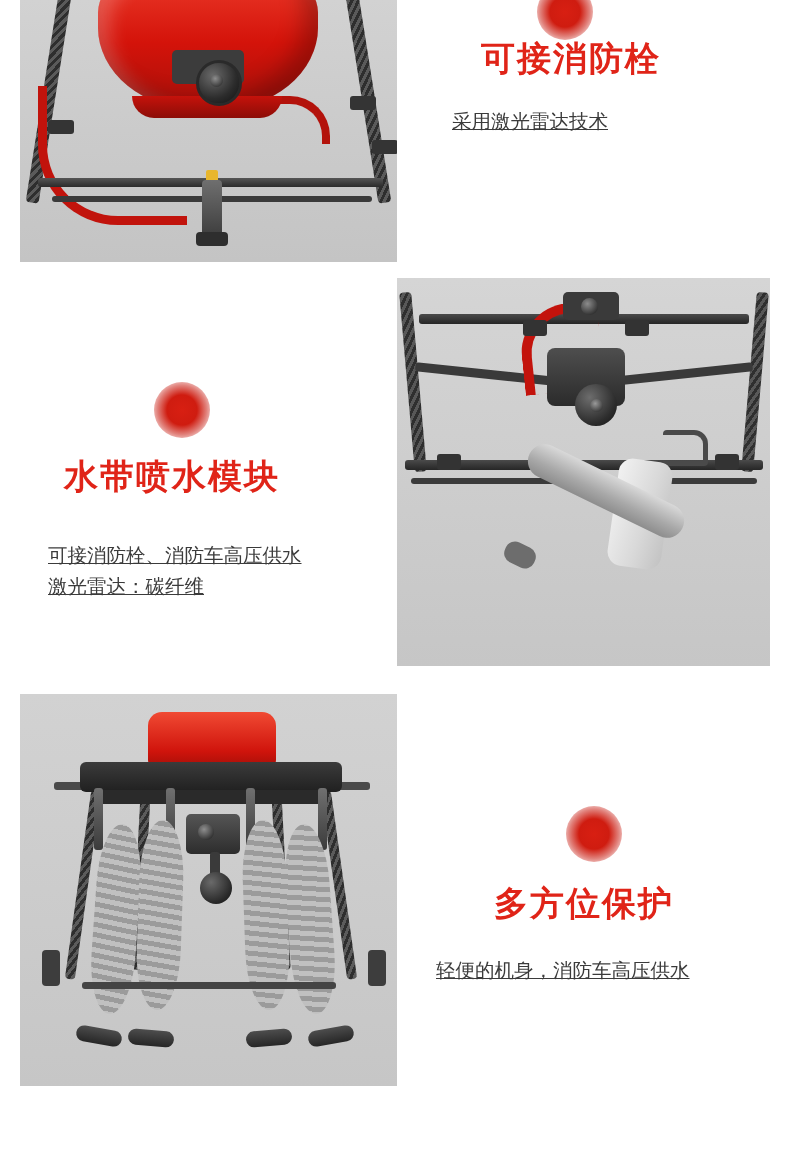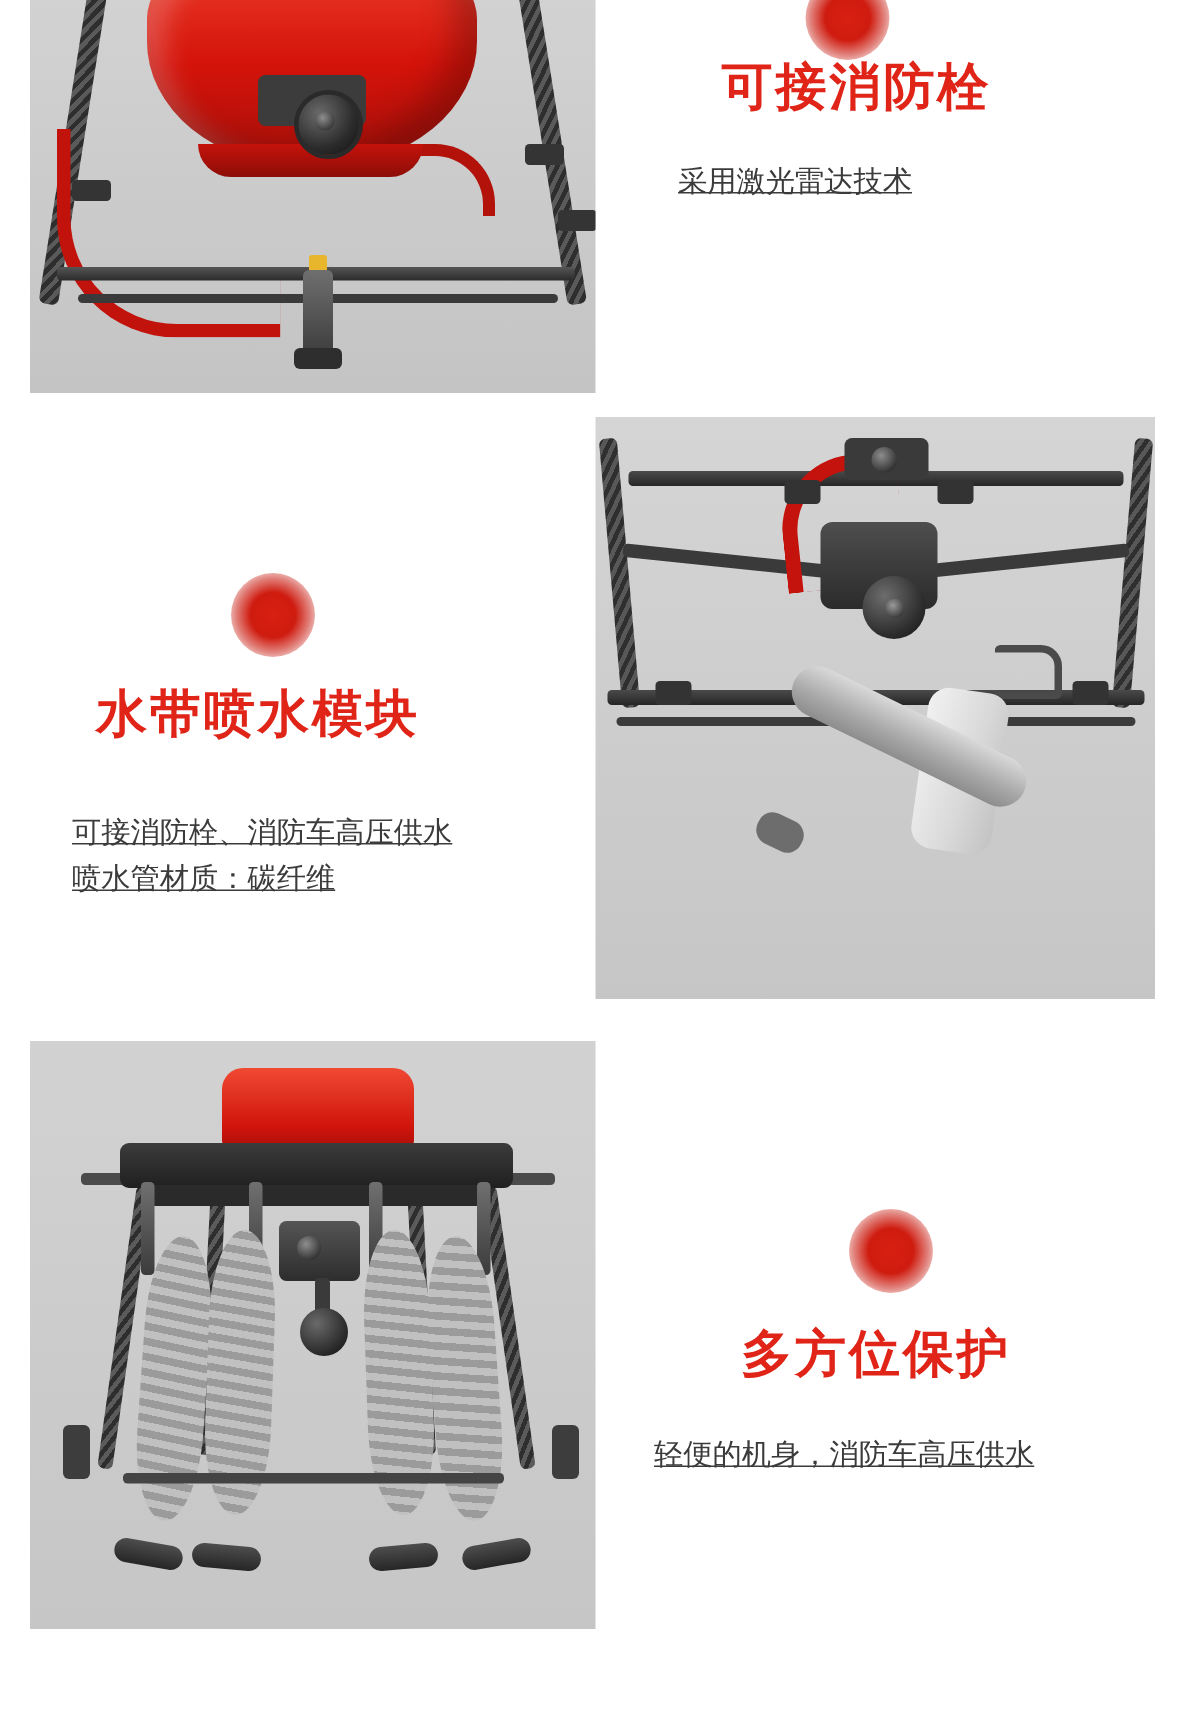--- a/index.html
+++ b/index.html
@@ -529,21 +529,21 @@
       <div class="tube"></div>
       <div class="tube-tip"></div>
     </div>
 
     <div class="dot" id="dot-hose"></div>
 
     <div class="title text-block" id="title-hose">水带喷水模块</div>
 
     <div class="body-text text-block" id="text-hose">
       <div>可接消防栓、消防车高压供水</div>
-      <div>喷水管材质：碳纤维</div>
+      <div>激光雷达：碳纤维</div>
     </div>
   </div>
 
   <div class="section">
 
     <div class="photo" id="photo-protect">
       <div class="strut s1"></div>
       <div class="strut s2"></div>
       <div class="strut s3"></div>
       <div class="strut s4"></div>

